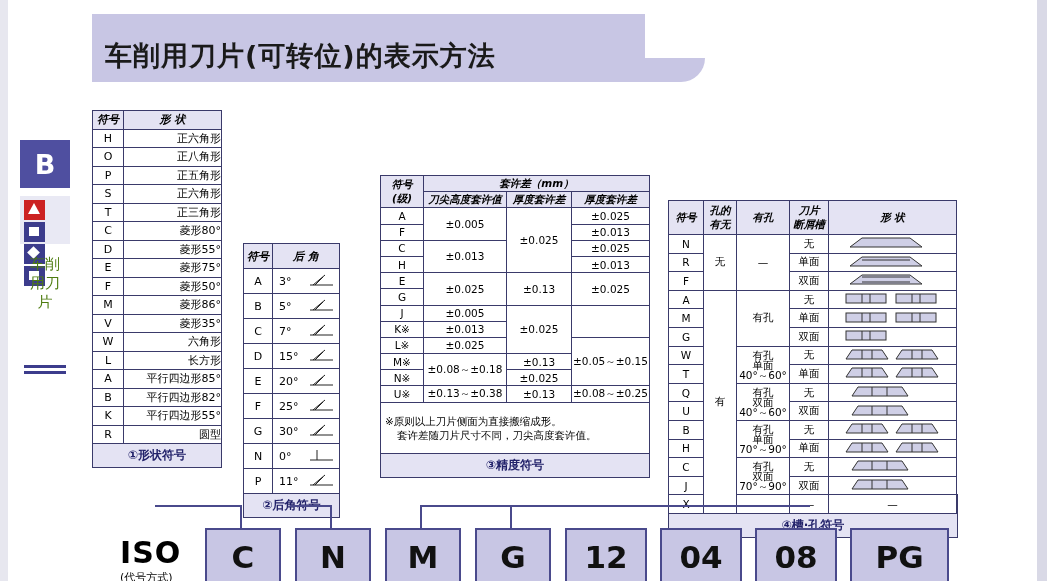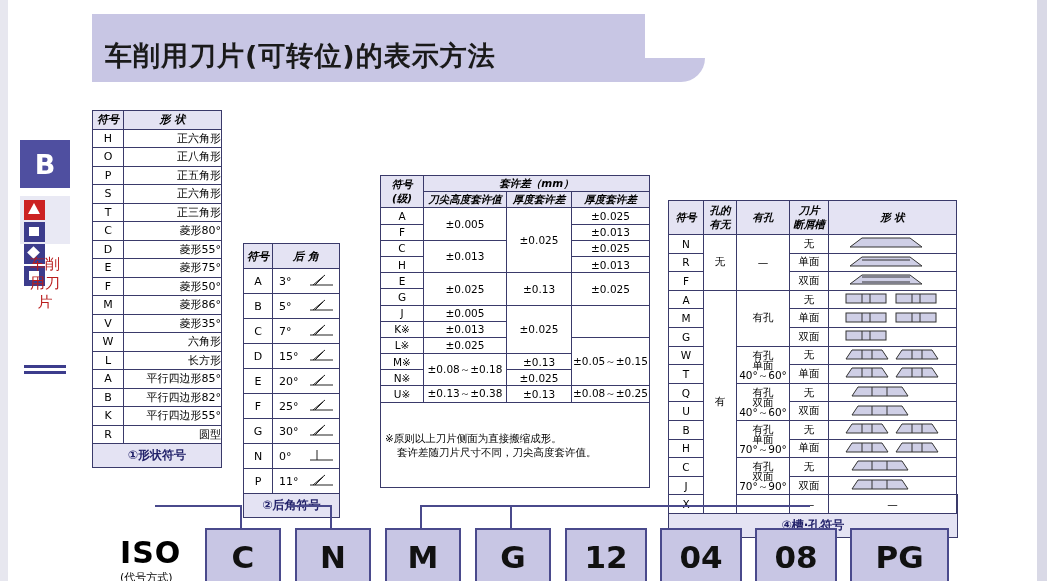--- a/index.html
+++ b/index.html
@@ -45,21 +45,21 @@
   .tab-ic .tri{
     position:absolute;left:4px;top:3px;width:0;height:0;
     border-left:6px solid transparent;border-right:6px solid transparent;border-bottom:11px solid #fff;
   }
   .tab-ic .rhom{
     position:absolute;left:5px;top:4px;width:9px;height:9px;background:#fff;transform:rotate(45deg);
   }
   .tab-ic .sq{position:absolute;left:5px;top:5px;width:10px;height:9px;background:#fff;}
   .tab-vert{
     position:absolute;left:28px;top:255px;width:34px;
-    font-size:15px;line-height:19px;text-align:center;color:#b91c1c;
+    font-size:15px;line-height:19px;text-align:center;color:#4d7c0f;
   }
   .tab-rule{position:absolute;left:24px;top:365px;width:42px;height:3px;background:#3c3c8c;}
   .tab-rule2{position:absolute;left:24px;top:371px;width:42px;height:3px;background:#3c3c8c;}
 
   
   table.dt{border-collapse:collapse;}
   table.dt td,table.dt th{
     border:1px solid #3a3a6a;
     padding:0;text-align:center;vertical-align:middle;
     font-size:11px;color:#000;background:#ffffff;
@@ -70,21 +70,21 @@
     background:#e4e3f3;border:1px solid #3a3a6a;border-top:none;
     text-align:center;font-weight:bold;font-size:12px;padding:3px 0;color:#22226a;
   }
 
   
   #panel1{left:92px;top:110px;width:130px;}
   #panel1 table{width:100%;}
   #panel1 td{height:17.5px;}
   #panel1 td.sym{width:30px;}
   #panel1 td.shape{text-align:right;padding-left:5px;}
-  .note-cell{text-align:left !important;padding:20px 4px !important;font-size:10.5px;line-height:14px;}
+  .note-cell{text-align:left !important;padding:3px 4px !important;font-size:10.5px;line-height:14px;}
 
   
   #panel2{left:243px;top:243px;width:97px;}
   #panel2 table{width:100%;}
   #panel2 td{height:24px;}
   #panel2 td.sym{width:28px;}
   #panel2 td.ang{text-align:left;padding-left:6px;position:relative;}
   .angfig{position:absolute;right:4px;top:4px;width:26px;height:15px;}
 
   
@@ -374,20 +374,21 @@
       <td>±0.08～±0.25</td>
     </tr>
     <tr>
       <td colspan="4" class="note-cell" style="height:44px">
         <div>※原则以上刀片侧面为直接搬缩成形。</div>
         <div style="padding-left:12px">套许差随刀片尺寸不同，刀尖高度套许值。</div>
       </td>
     </tr>
   </tbody>
     </table>
+  <div class="capbar">③精度符号</div>
 </div>
 
 <div id="panel4" class="capline">
   <table class="dt">
     <tbody>
         <tr>
       <td class="hdr" style="width:34px;height:33px">符号</td>
       <td class="hdr" style="width:32px">
         <div>孔的</div>
         <div>有无</div>

